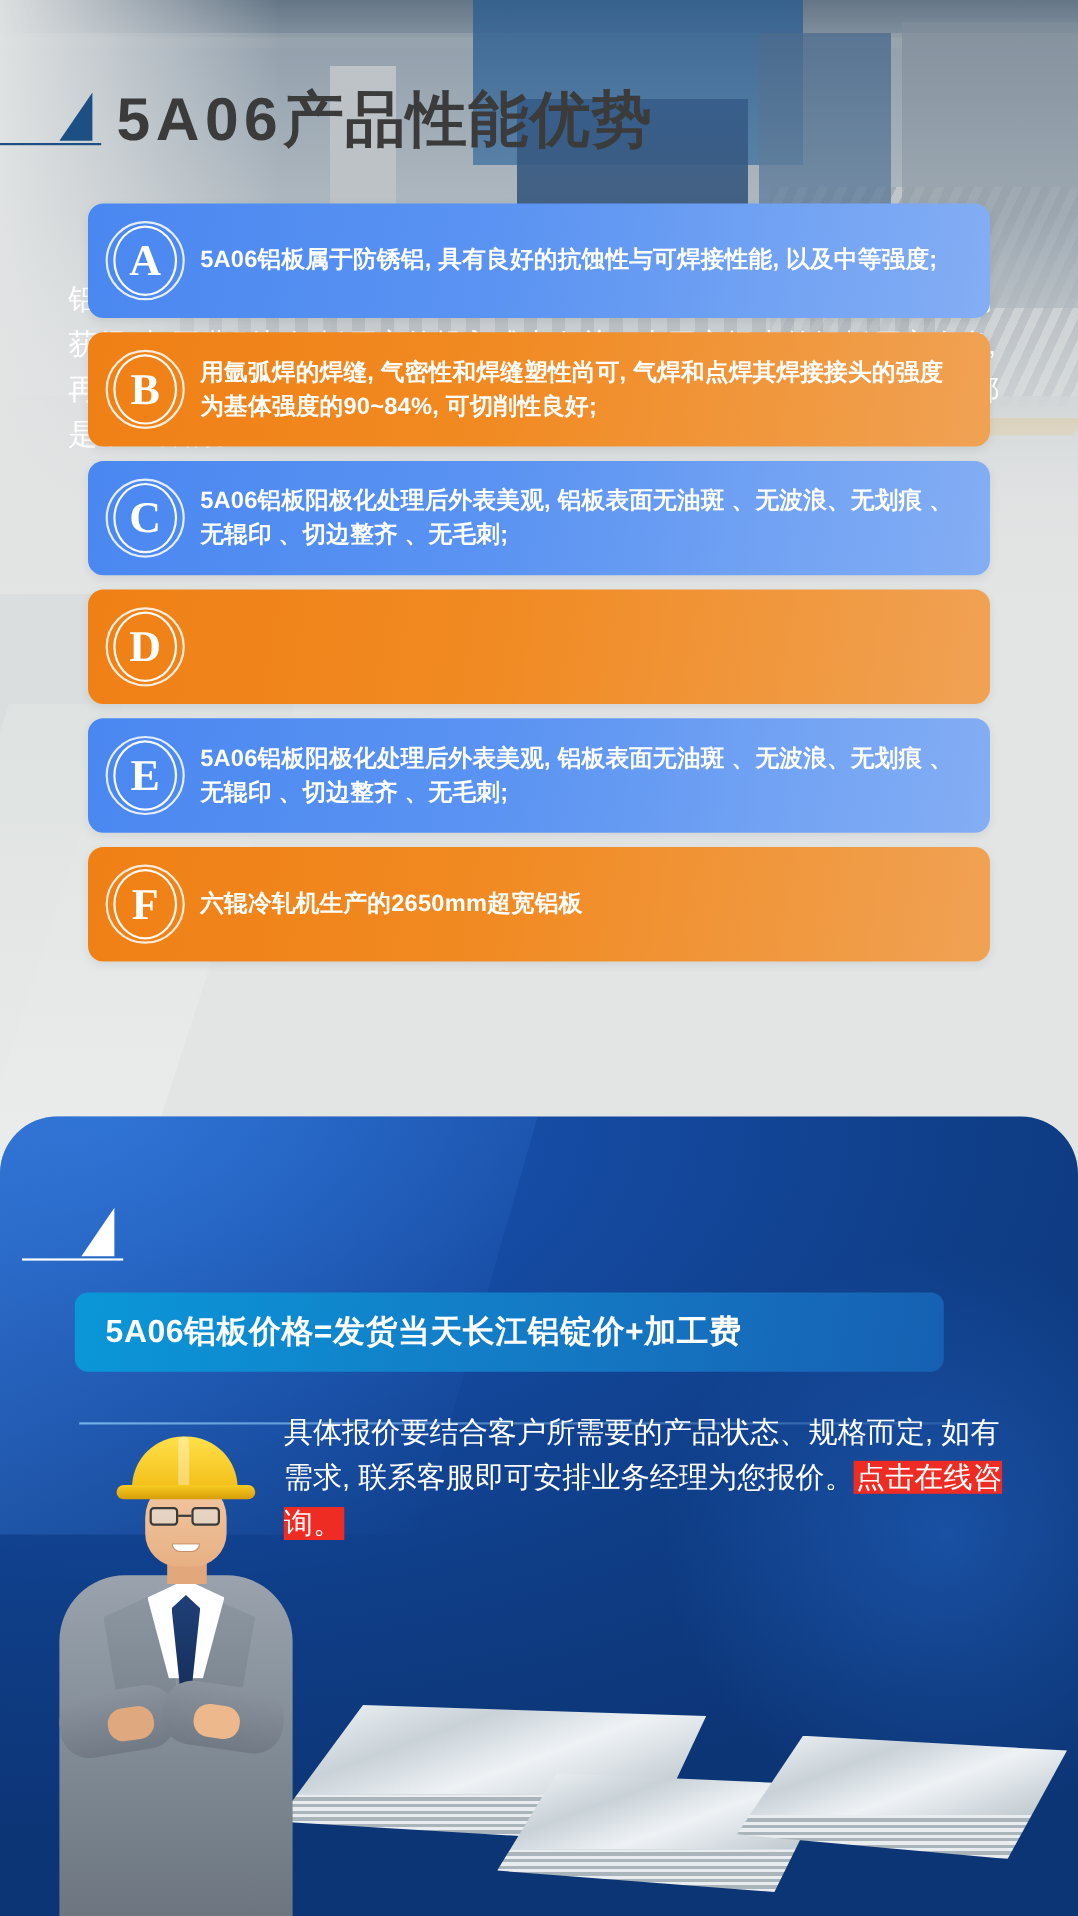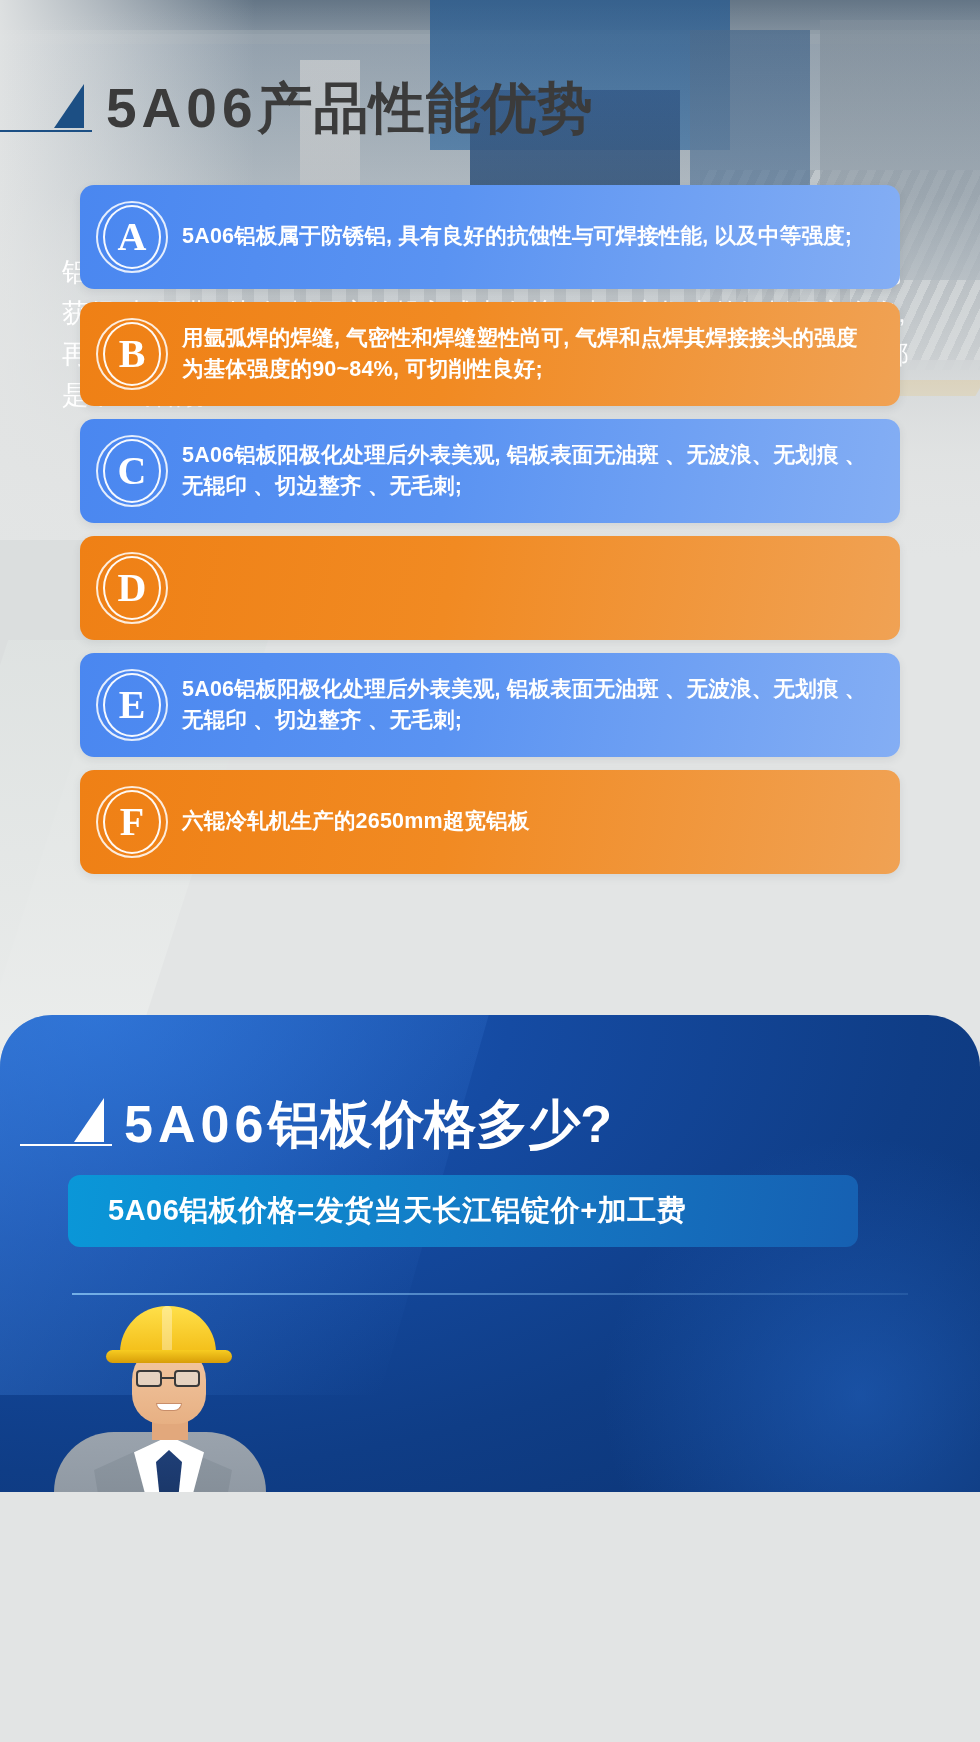--- a/index.html
+++ b/index.html
@@ -6,21 +6,21 @@
   html, body {
     width: 980px;
     height: 1742px;
     font-family: "Liberation Sans", "DejaVu Sans", sans-serif;
     background: #e2e4e4;
     overflow: hidden;
   }
   .page {
     position: relative;
     width: 980px;
-    height: 1492px;
+    height: 1742px;
     background: #e3e5e5;
     overflow: hidden;
   }
 
   
   .hero-photo {
     position: absolute;
     left: 0; top: 0;
     width: 980px; height: 560px;
     overflow: hidden;
@@ -182,21 +182,21 @@
     font-size: 52px; font-weight: 700; color:#fff; line-height:1; white-space:nowrap;
   }
   .sec2-title .en { letter-spacing: 5px; }
 
   .formula-pill {
     position:absolute; left: 68px; top: 160px;
     width: 790px; height: 72px;
     border-radius: 12px;
     background: linear-gradient(100deg, #0a97d8 0%, #1479c4 55%, #1660b2 100%);
     display:flex; align-items:center;
-    padding-left: 40px;
+    padding-left: 28px;
     z-index: 4;
   }
   .formula-pill span {
     color:#fff; font-size: 29px; font-weight:700; letter-spacing:.5px;
   }
 
   .para1 {
     position:absolute; left: 62px; top: 252px; width: 858px;
     color:#fff; font-size: 26.5px; line-height: 1.55; font-weight: 400;
     z-index: 4;
@@ -399,32 +399,32 @@
 
   <div class="blue-panel">
     <div class="sheen"></div>
     <div class="sheen2"></div>
 
     <div class="sec2-head">
       <div class="tri-mark white">
         <div class="bar"></div>
         <div class="tri"></div>
       </div>
-      <div class="sec2-title"><span class="en">5A06</span><span>铝板价格多少?</span></div>
     </div>
 
     <div class="formula-pill">
       <span>5A06铝板价格=发货当天长江铝锭价+加工费</span>
     </div>
   </div>
 
   <div class="para1"><span>铝板的价格由</span><span class="hl">铝锭价和加工费</span><span>组成, 铝锭价可以通过网上上海有色王查询获得, 加工费则与铝板厂家的投入成本有关。由于市场上的铝板厂家众多, 再加</span><span class="hl">上5a06铝板</span><span>具有不同的状态和规格, 每个厂家、每个状态的报价也都是不一样的。</span></div>
 
   <div class="divider"></div>
 
+  <div class="para2"><span>具体报价要结合客户所需要的产品状态、规格而定, 如有需求, 联系客服即可安排业务经理为您报价。</span><span class="hl">点击在线咨询。</span></div>
 
   <div class="person">
     <div class="p-body"></div>
     <div class="p-lapel-l"></div>
     <div class="p-lapel-r"></div>
     <div class="p-shirt"></div>
     <div class="p-tie"></div>
     <div class="p-arm-l"></div>
     <div class="p-arm-r"></div>
     <div class="p-hand-r"></div>

